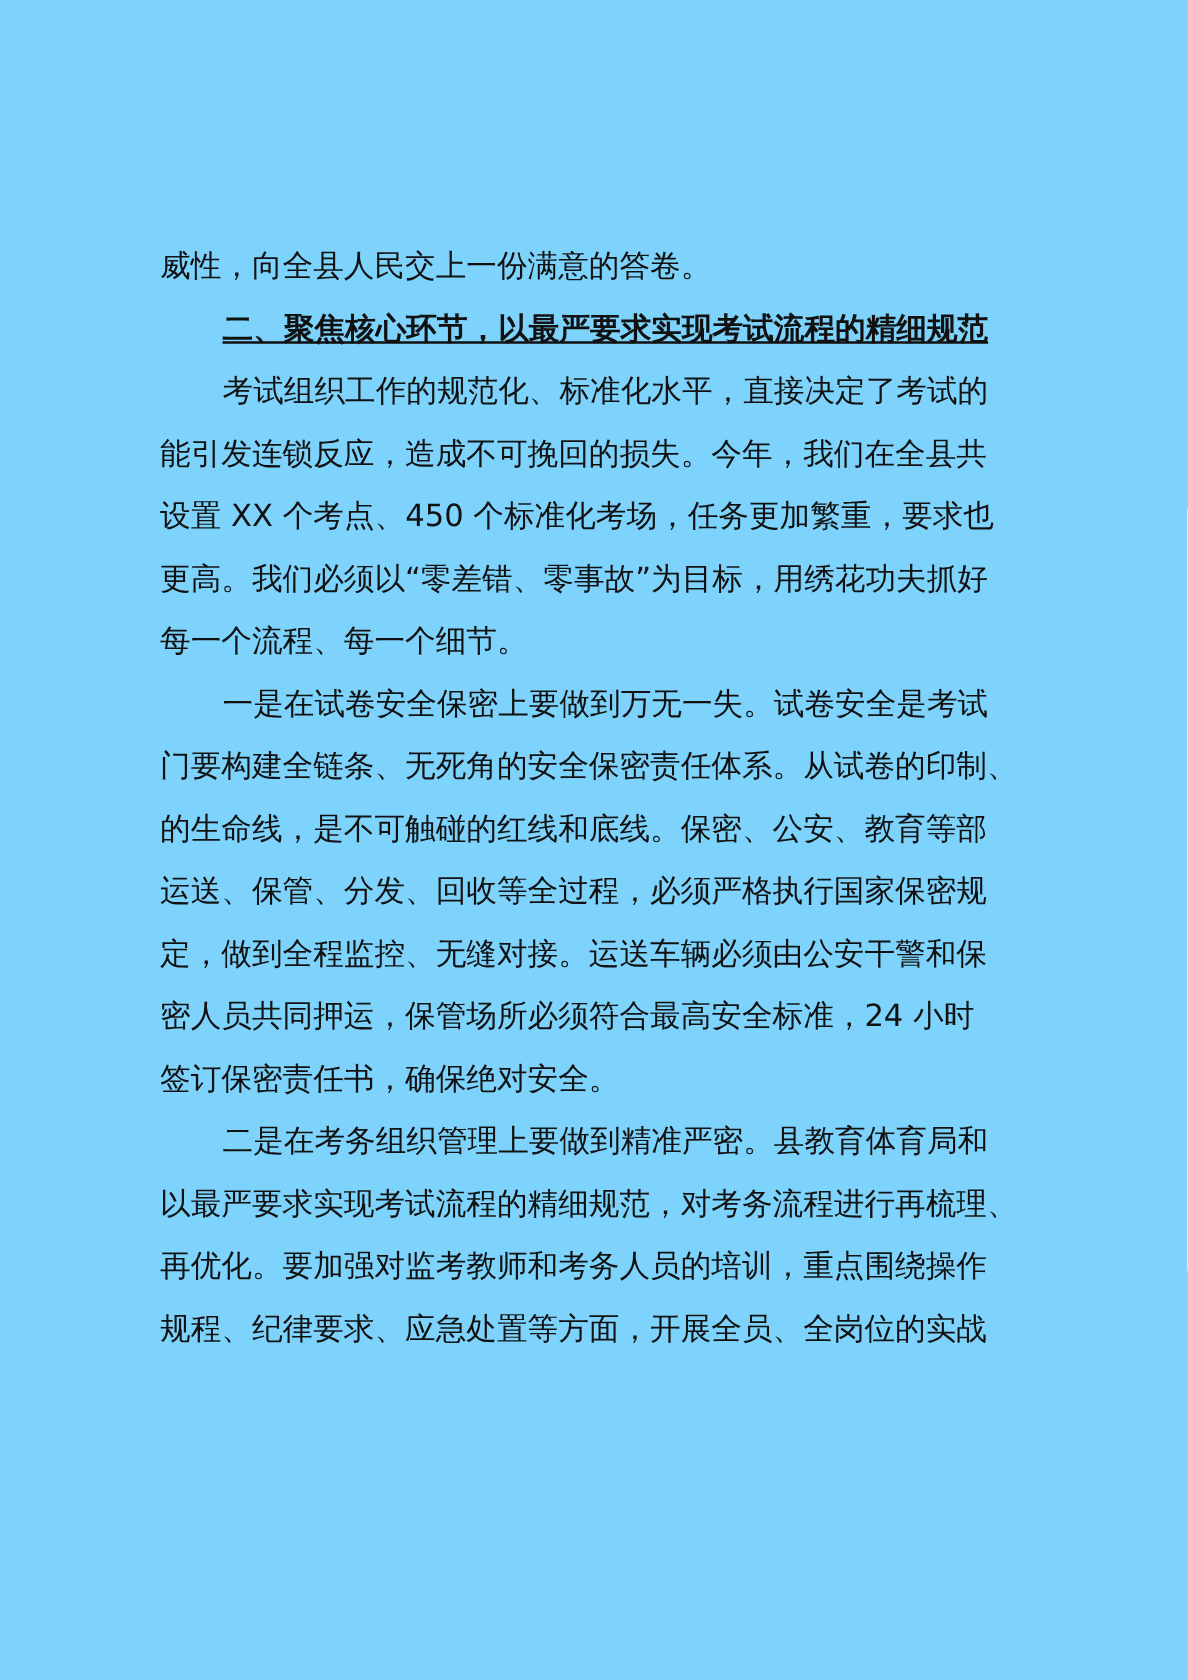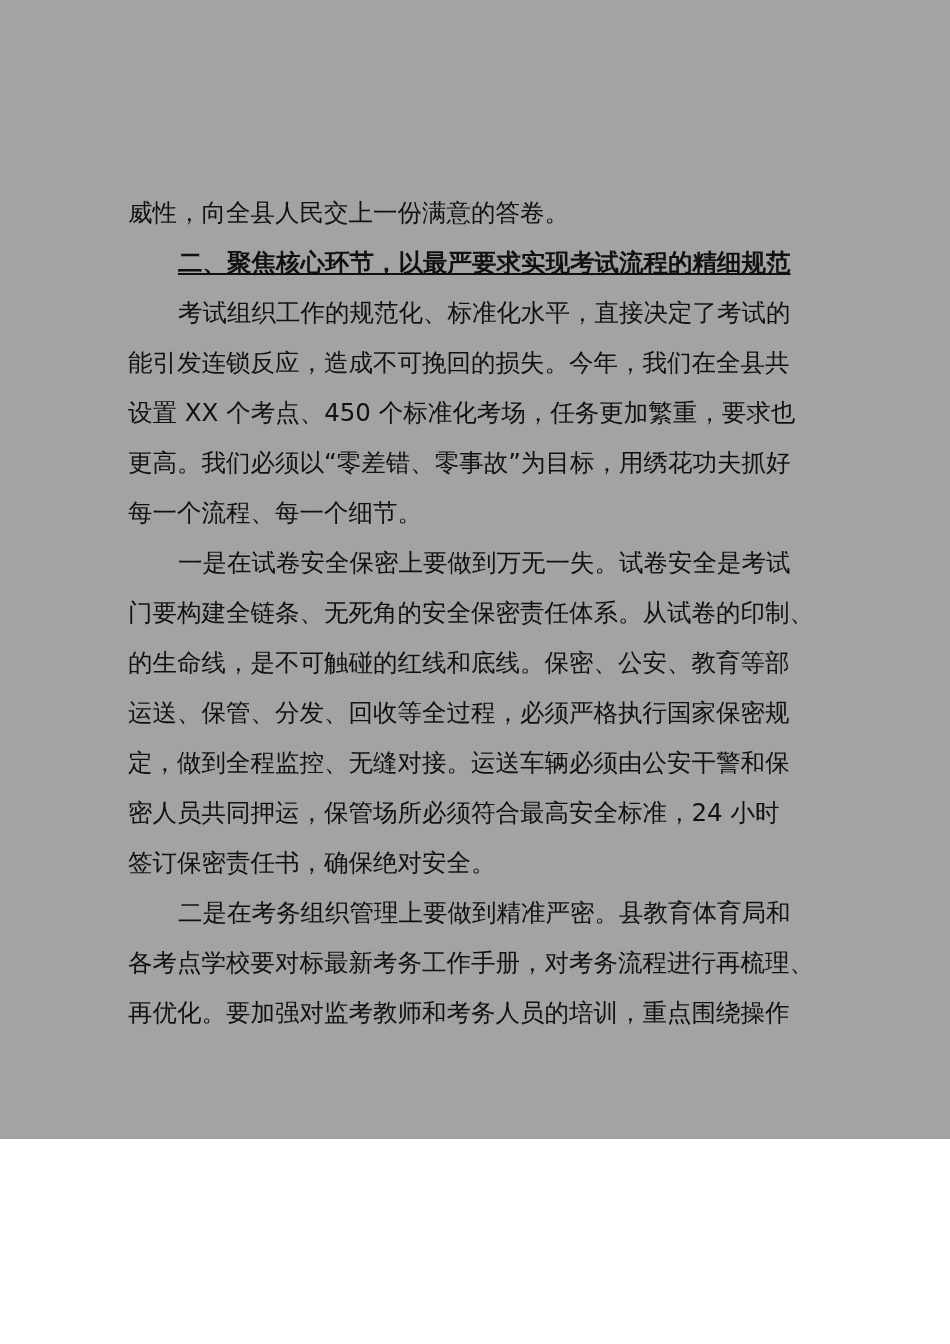--- a/index.html
+++ b/index.html
@@ -13,22 +13,22 @@
       position: relative;
       overflow: hidden;
       font-family: "DejaVu Sans", "Liberation Sans", sans-serif;
       color: #111111;
     }
     .page {
       position: absolute;
       left: 0;
       top: 0;
       width: 950px;
-      height: 1139px;
-      background: #a3a3a3;
+      height: 1344px;
+      background: #7dd3fc;
     }
     .content {
       position: absolute;
       left: 128px;
       top: 193px;
       width: 700px;
     }
     .line {
       display: block;
       height: 50px;
@@ -58,16 +58,17 @@
     <span class="line">更高。我们必须以“零差错、零事故”为目标，用绣花功夫抓好</span>
     <span class="line">每一个流程、每一个细节。</span>
     <span class="line indent">一是在试卷安全保密上要做到万无一失。试卷安全是考试</span>
     <span class="line">门要构建全链条、无死角的安全保密责任体系。从试卷的印制、</span>
     <span class="line">的生命线，是不可触碰的红线和底线。保密、公安、教育等部</span>
     <span class="line">运送、保管、分发、回收等全过程，必须严格执行国家保密规</span>
     <span class="line">定，做到全程监控、无缝对接。运送车辆必须由公安干警和保</span>
     <span class="line">密人员共同押运，保管场所必须符合最高安全标准，24 小时</span>
     <span class="line">签订保密责任书，确保绝对安全。</span>
     <span class="line indent">二是在考务组织管理上要做到精准严密。县教育体育局和</span>
-    <span class="line">各考点学校要对标最新考务工作手册，对考务流程进行再梳理、</span>
+    <span class="line">以最严要求实现考试流程的精细规范，对考务流程进行再梳理、</span>
     <span class="line">再优化。要加强对监考教师和考务人员的培训，重点围绕操作</span>
+    <span class="line">规程、纪律要求、应急处置等方面，开展全员、全岗位的实战</span>
   </div>
 </div>
 
 </body></html>

